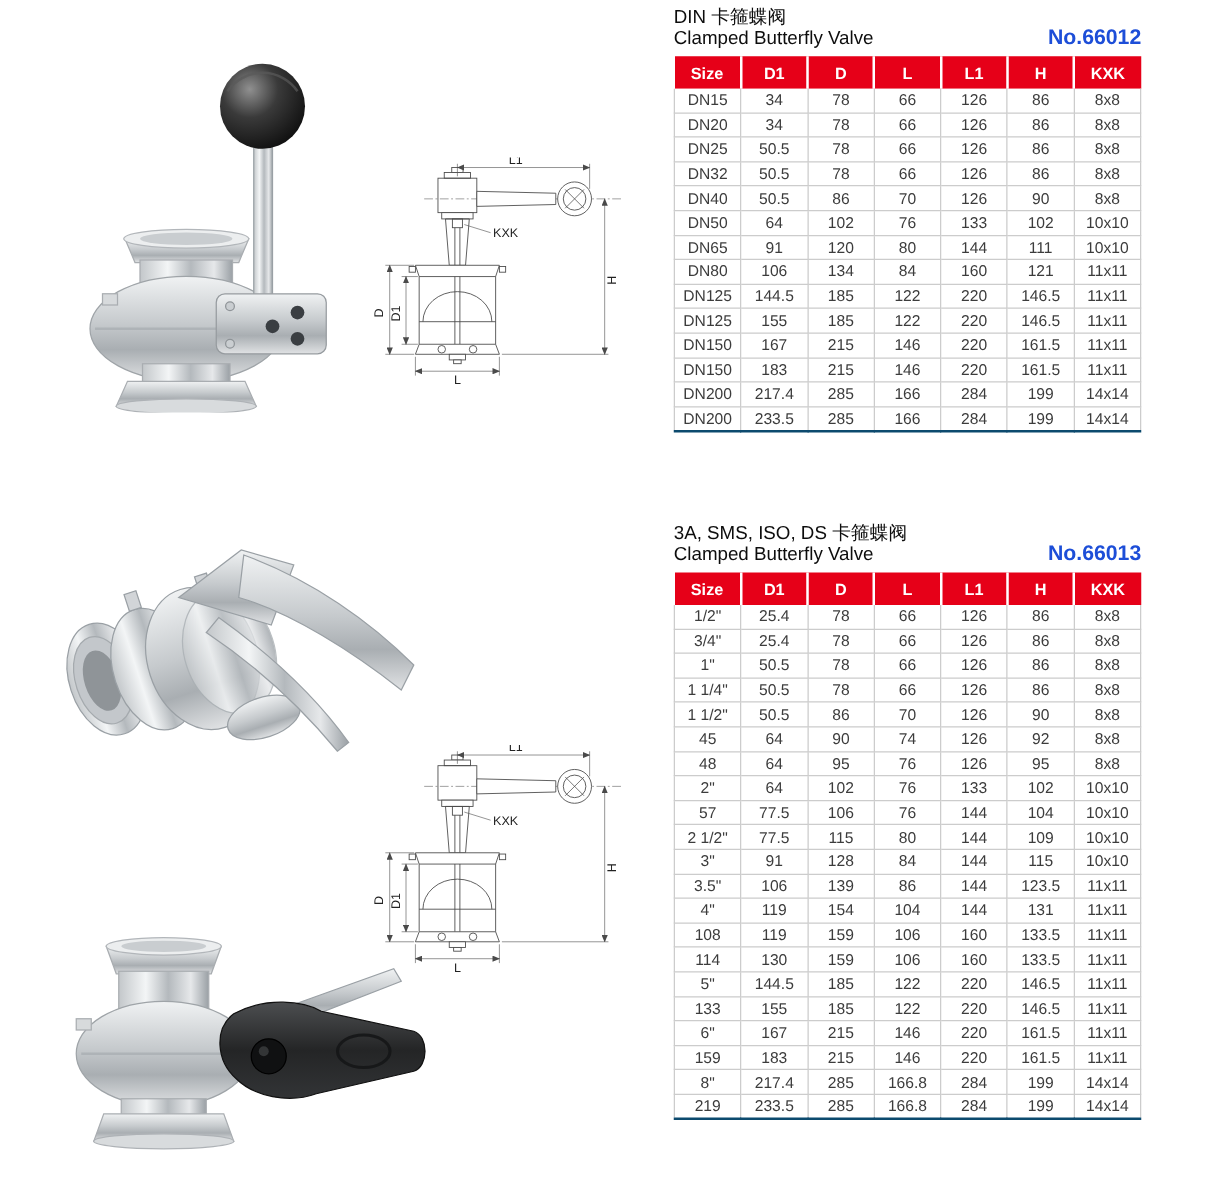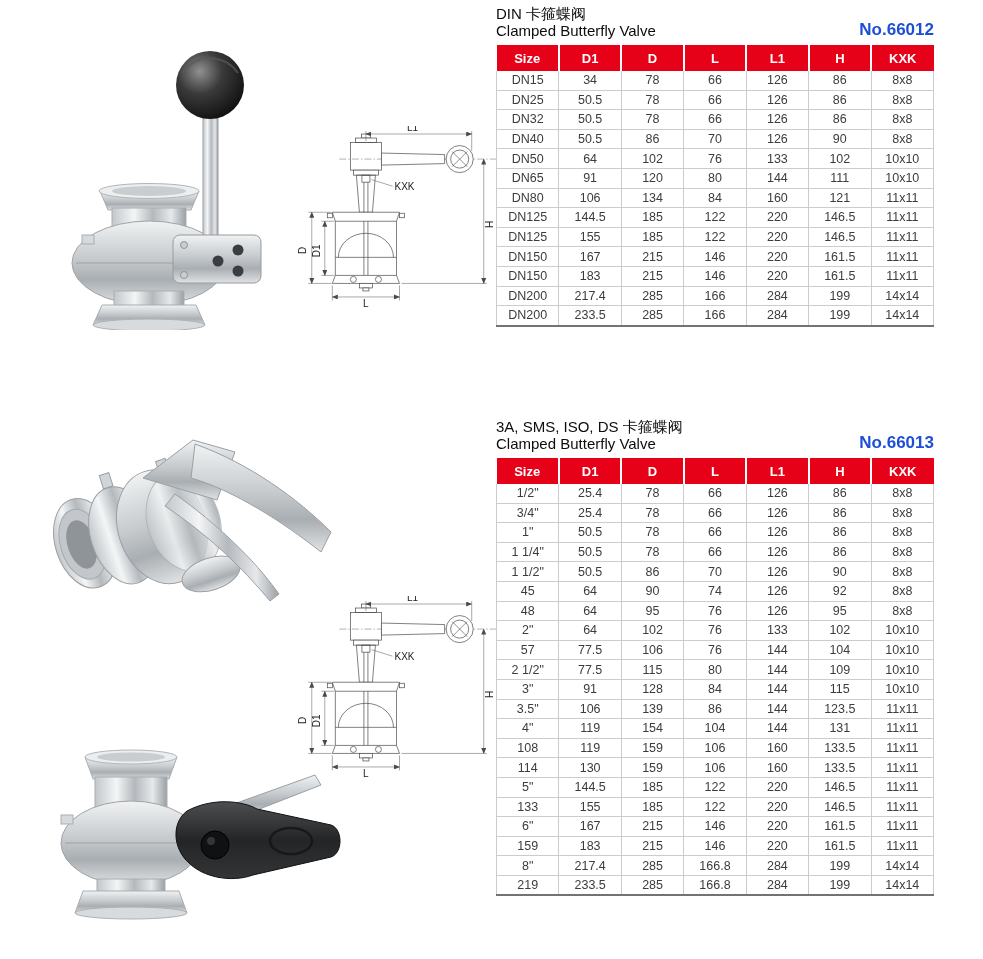--- a/index.html
+++ b/index.html
@@ -10,28 +10,28 @@
   
   .art{position:absolute;}
   #photo1{left:52px;top:38px;width:215px;height:292px;}
   #drawing1{left:283px;top:126px;width:226px;height:183px;}
   #photo2{left:25px;top:406px;width:312px;height:214px;}
   #drawing2{left:283px;top:596px;width:226px;height:183px;}
   #photo3{left:25px;top:731px;width:322px;height:210px;}
   .art svg{display:block;width:100%;height:100%;}
 
   
-  .section{position:absolute;left:496px;width:438px;}
+  .section{position:absolute;left:539px;width:374px;}
   #section-0{top:5px;}
   #section-1{top:418px;}
   .sec-head{display:flex;justify-content:space-between;align-items:flex-end;margin-bottom:6px;}
   .title-cn,.title-en{font-size:15px;line-height:17px;color:#0d0d0d;}
   .model{font-size:17px;font-weight:bold;color:#1d4ed8;line-height:18px;}
 
-  table.dim{width:100%;border-collapse:collapse;table-layout:fixed;border-bottom:2px solid #737373;}
+  table.dim{width:100%;border-collapse:collapse;table-layout:fixed;border-bottom:2px solid #0c4a6e;}
   table.dim th{
     background:#e60018;color:#fff;font-size:13px;font-weight:bold;
     height:26px;border-left:2px solid #fff;padding:0;text-align:center;
   }
   table.dim th:first-child{border-left:none;}
   table.dim td{
     font-size:12.5px;color:#3c3c3c;text-align:center;height:18.6px;
     padding:0;border:1px solid #cccccc;border-top:none;background:#fff;
   }
   
@@ -317,20 +317,29 @@
         <tr>
           <td>DN15</td>
           <td>34</td>
           <td>78</td>
           <td>66</td>
           <td>126</td>
           <td>86</td>
           <td>8x8</td>
         </tr>
         <tr>
+          <td>DN20</td>
+          <td>34</td>
+          <td>78</td>
+          <td>66</td>
+          <td>126</td>
+          <td>86</td>
+          <td>8x8</td>
+        </tr>
+        <tr>
           <td>DN25</td>
           <td>50.5</td>
           <td>78</td>
           <td>66</td>
           <td>126</td>
           <td>86</td>
           <td>8x8</td>
         </tr>
         <tr>
           <td>DN32</td>

